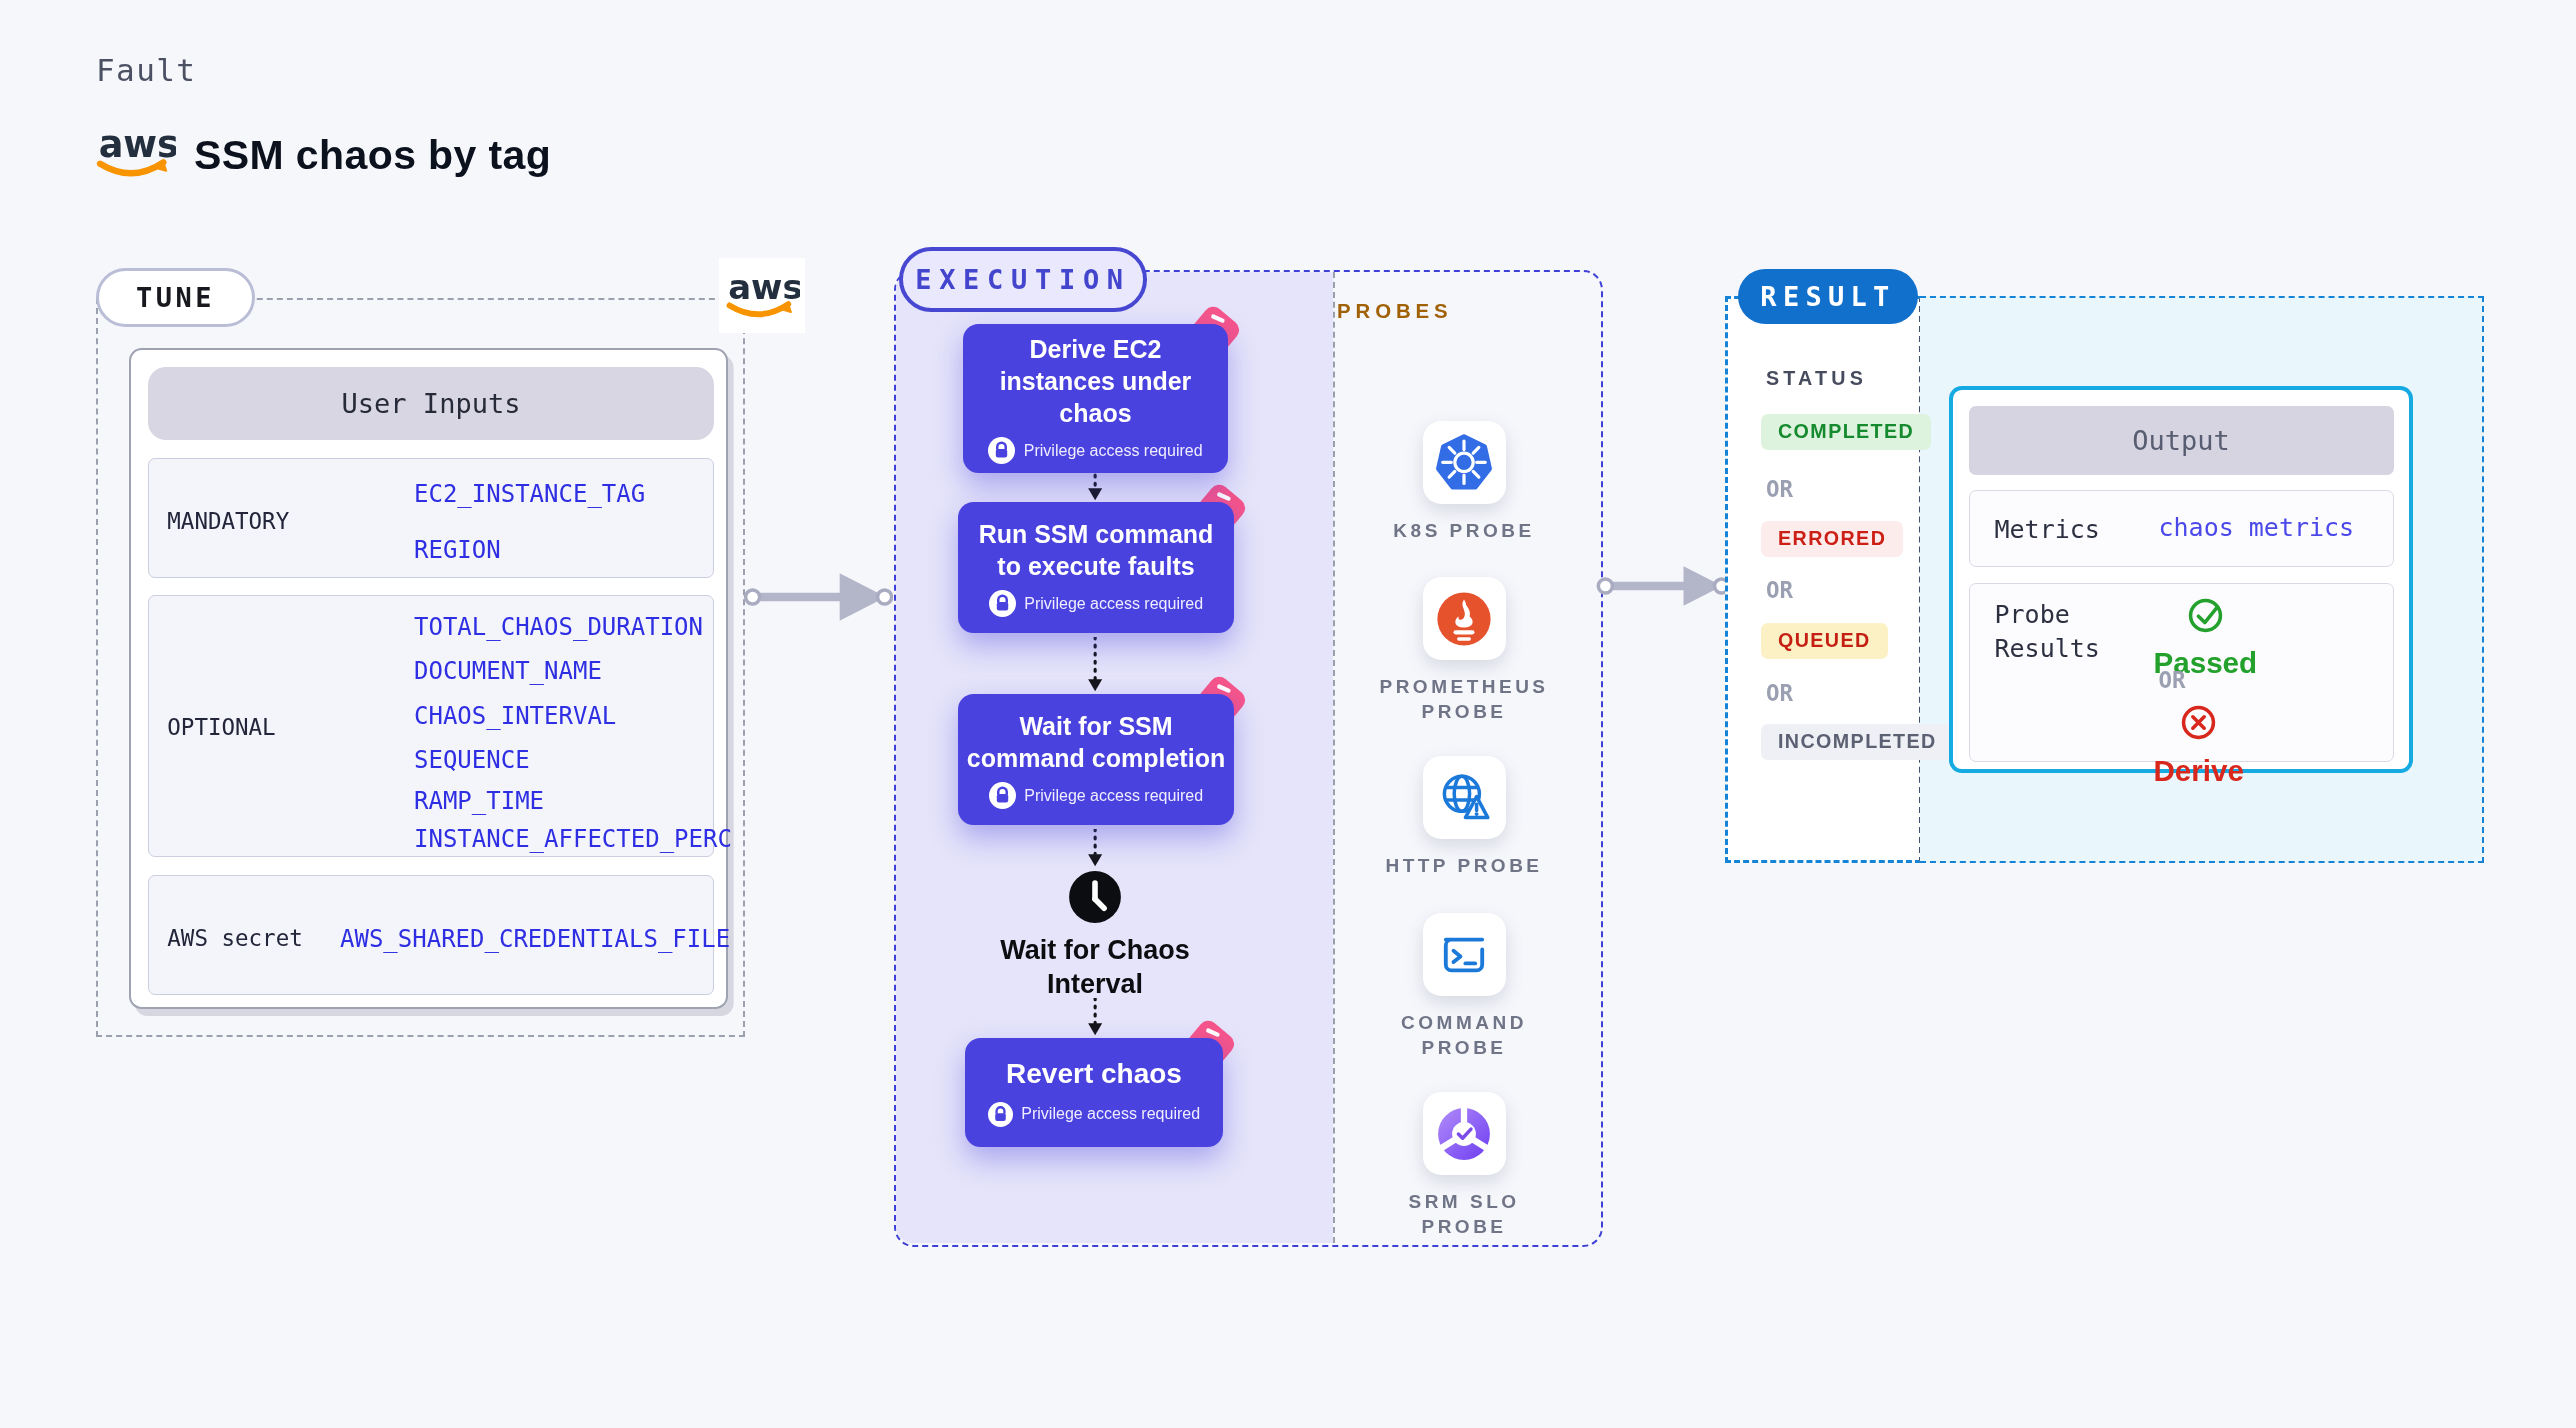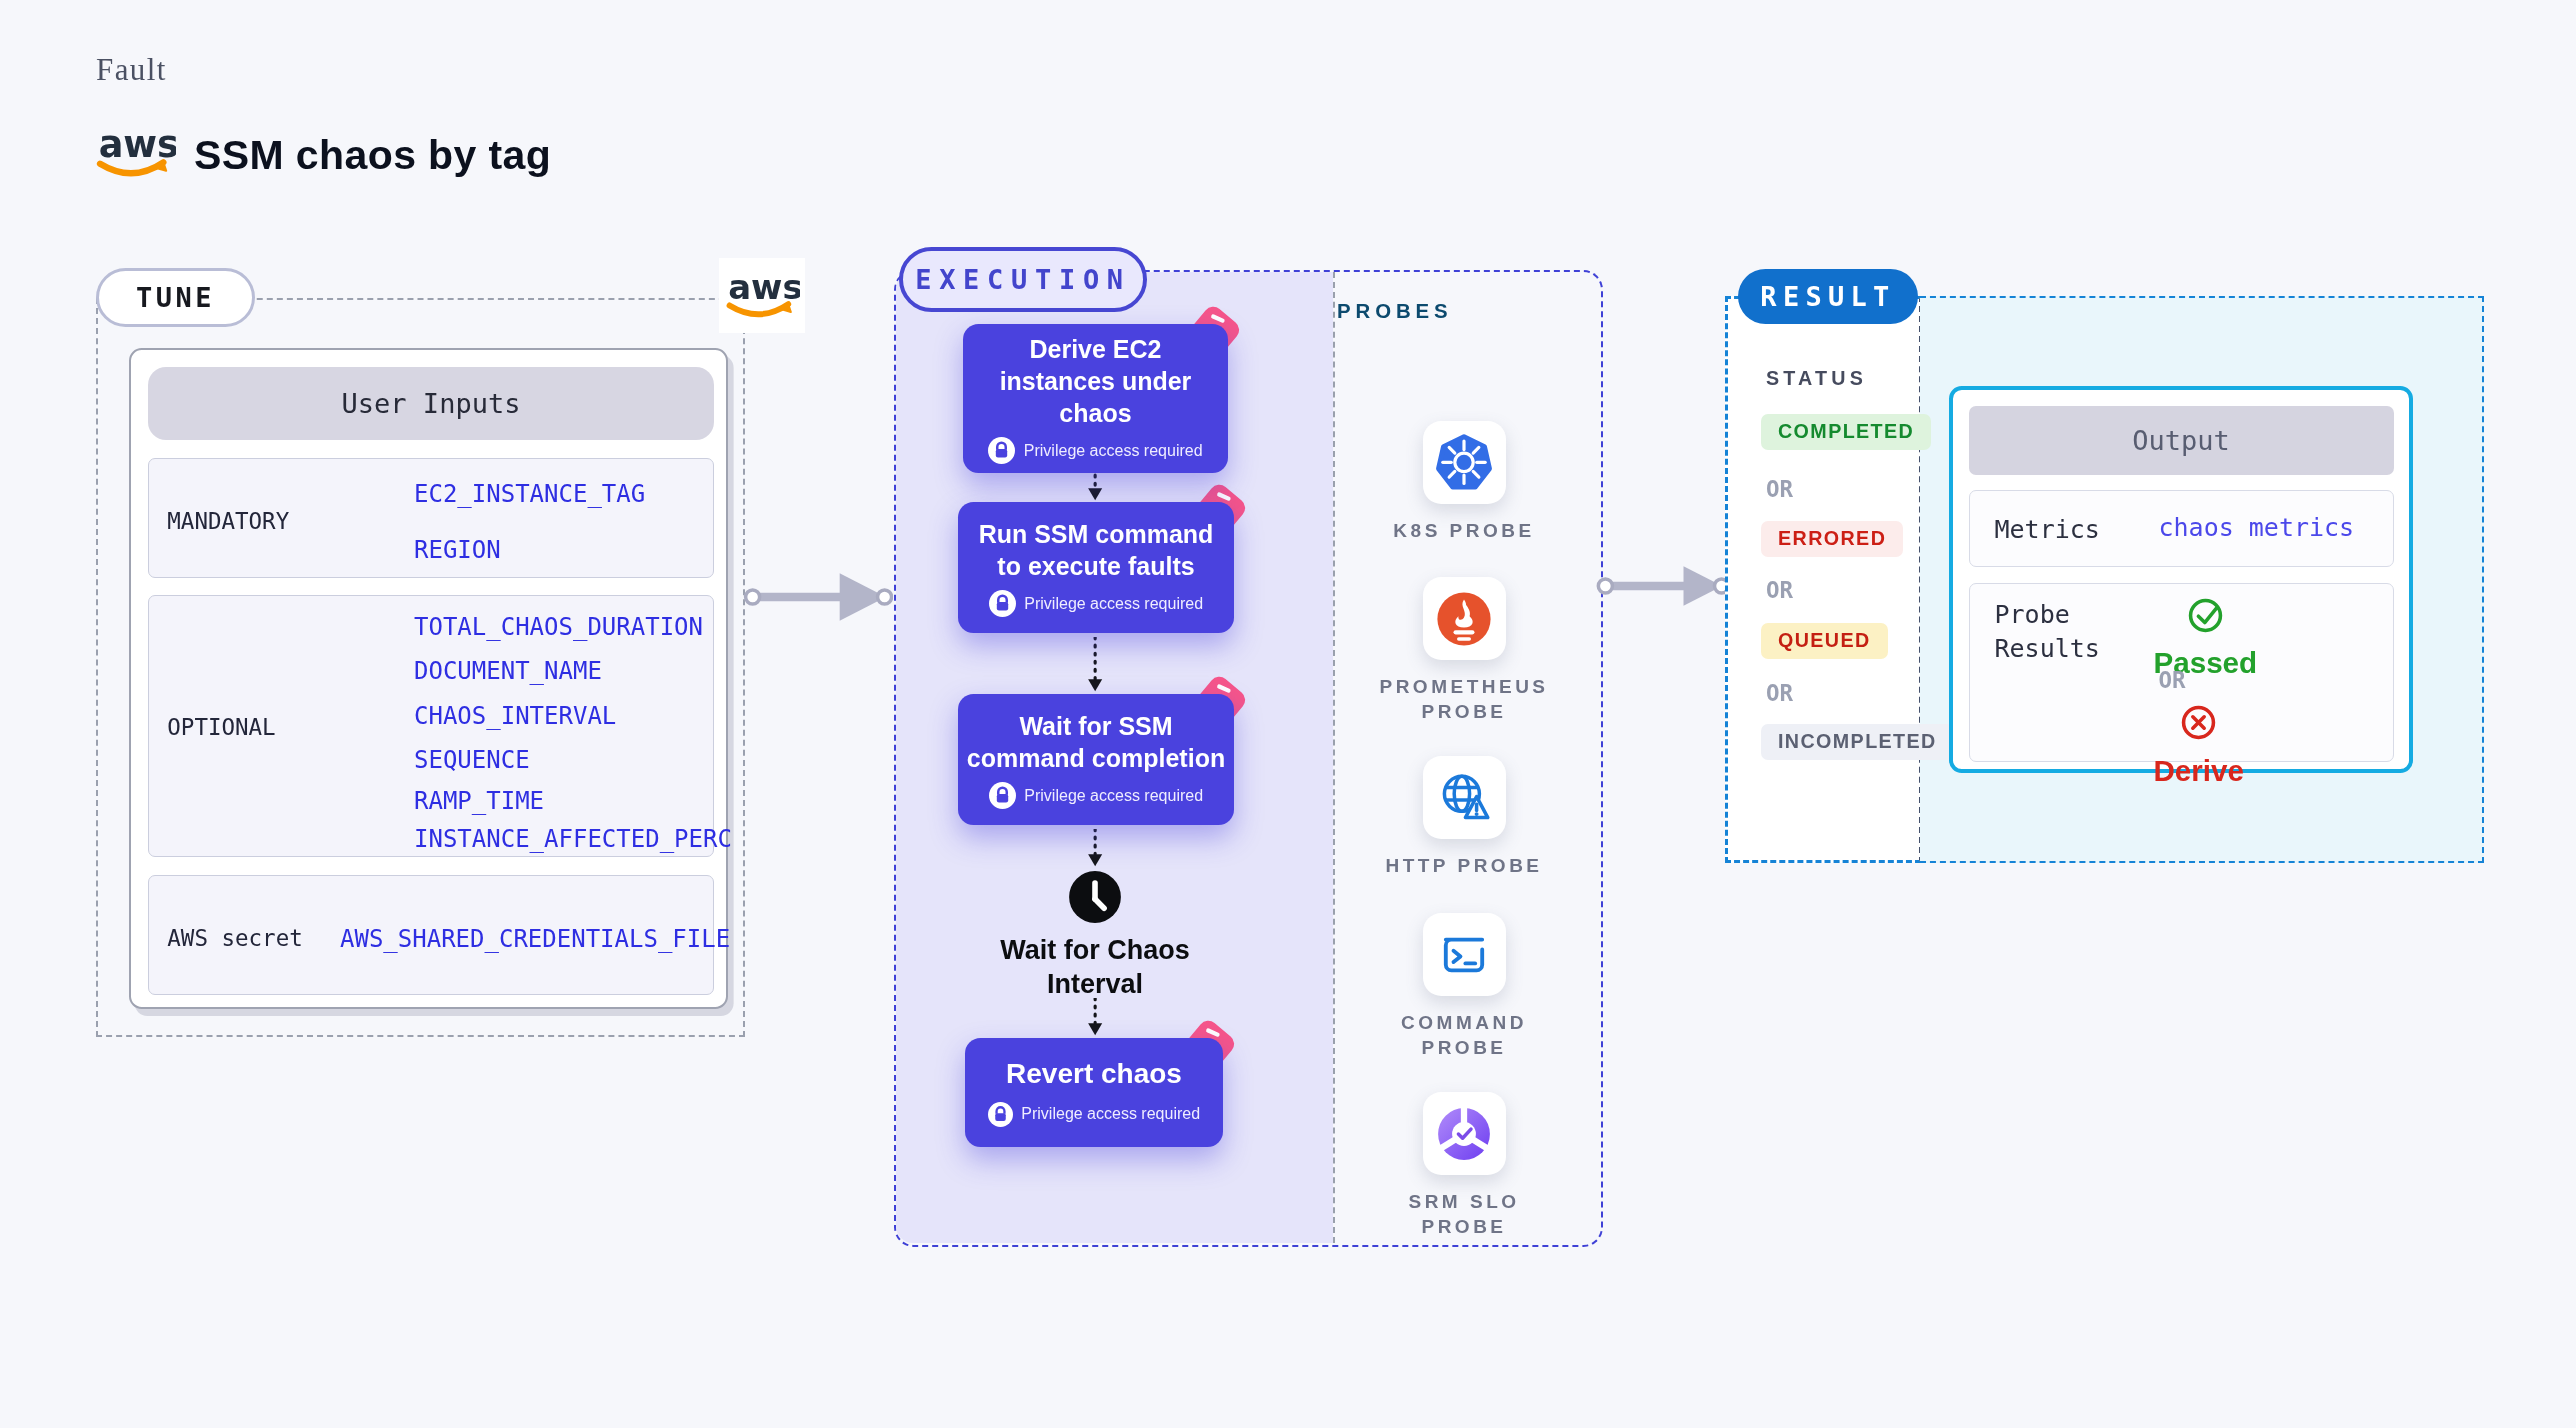--- a/index.html
+++ b/index.html
@@ -36,21 +36,21 @@
   .exec-divider { border-left:2.1px dashed #99a0ac; }
   .node-body { position:absolute; inset:0; background:#4a42de; border-radius:15.5px; box-shadow:0 12.7px 28px rgba(74,66,222,.38); z-index:1; }
   .node-content { position:absolute; inset:0; z-index:2; display:flex; flex-direction:column; align-items:center; justify-content:center; gap:8.4px; padding:8.4px 17px; }
   .node-title { color:#ffffff; font-weight:bold; font-size:25px; line-height:32px; text-align:center; }
   .priv { display:flex; align-items:center; gap:8.4px; }
   .priv-text { color:#efedff; font-size:16px; }
   .chaos-badge { position:absolute; z-index:0; }
   .wait-text { font-size:27px; line-height:34px; font-weight:bold; color:#0c0d10; text-align:center; }
 
   
-  .probes-title { font-size:20.4px; font-weight:bold; letter-spacing:4.9px; color:#0c4a6e; }
+  .probes-title { font-size:20.4px; font-weight:bold; letter-spacing:4.9px; color:#a16207; }
   .probe-card { width:83px; height:83px; background:#ffffff; border-radius:18.3px; box-shadow:0 7px 18.3px rgba(90,98,130,.20);
                 display:flex; align-items:center; justify-content:center; }
   .probe-label { margin-top:14px; width:176px; text-align:center; font-size:19px; font-weight:bold; letter-spacing:3.5px; color:#6f7487; line-height:25px; }
   .probe { display:flex; flex-direction:column; align-items:center; }
 
   
   .status-col { background:#ffffff; border:3.5px dashed #1583d6; border-right:2.1px dashed #43506b; }
   .result-panel { background:#e9f6fb; border:2.8px dashed #1583d6; border-left:none; }
   .status-title { font-size:19.7px; font-weight:bold; letter-spacing:4.2px; color:#464b5e; }
   .badge { display:inline-block; font-size:19.7px; font-weight:bold; letter-spacing:1.4px; padding:6.3px 17px; border-radius:7px; }
@@ -66,21 +66,21 @@
   .out-row { background:#fcfcfe; border:1.4px solid #d8dbe7; border-radius:7px; }
   .out-label { font-family:"DejaVu Sans Mono",monospace; font-size:25px; color:#2c3040; line-height:34px; }
   .metrics-value { font-family:"DejaVu Sans Mono",monospace; font-size:25px; color:#4b48ea; }
   .pf-row { display:flex; align-items:center; gap:12.7px;flex-direction:column; }
   .passed-text { font-size:29.6px; font-weight:bold; color:#23a12c; }
   .failed-text { font-size:29.6px; font-weight:bold; color:#d8271d; }
 </style>
 </head>
 <body>
 
-<div class="abs kicker" style="left:96px; top:52px;font-family:Liberation Serif, serif;">Fault</div>
+<div class="abs kicker" style="left:96px; top:52px;">Fault</div>
 <svg class="abs" style="left:93px; top:120px;" width="83" height="65" viewBox="0 0 118 92">
   <text x="8" y="52" font-family="DejaVu Sans, sans-serif" font-size="52" font-weight="bold" fill="#232f3e">aws</text>
   <path d="M10 62 Q56 90 100 60" fill="none" stroke="#f79400" stroke-width="9" stroke-linecap="round"></path>
   <path d="M100 60 L104 72 L90 68" fill="#f79400" stroke="#f79400" stroke-width="3" stroke-linejoin="round"></path>
 </svg>
 <div class="abs page-title" style="left:194px; top:132px;">SSM chaos by tag</div>
 
 <div class="abs tune-box" style="left:96px; top:298px; width:649px; height:739px;"></div>
 <div class="abs pill pill-tune" style="left:96px; top:268px; width:159px; height:59px;">
   <span>TUNE</span>

